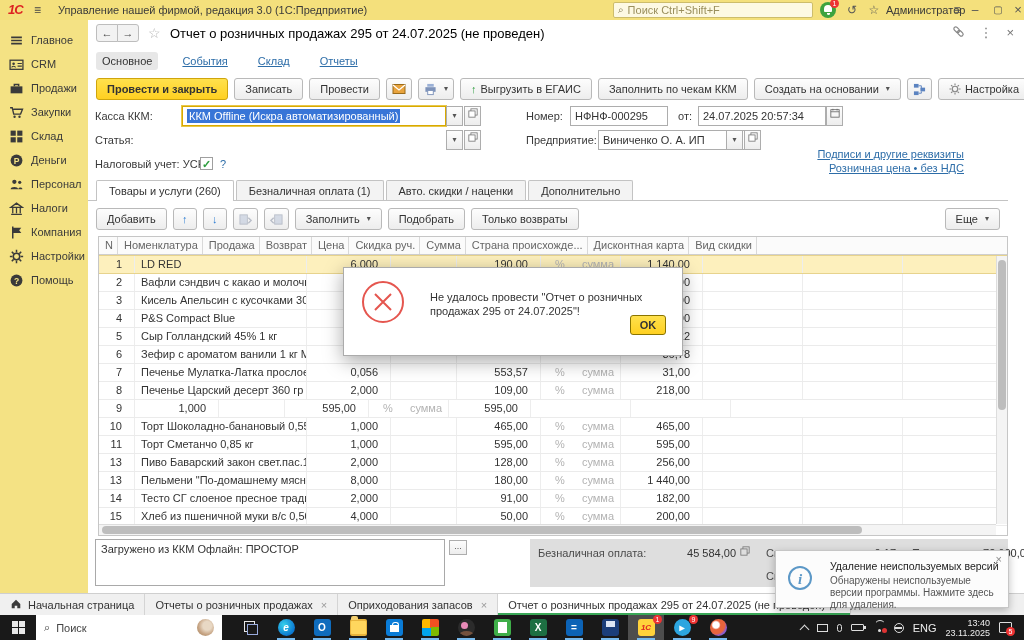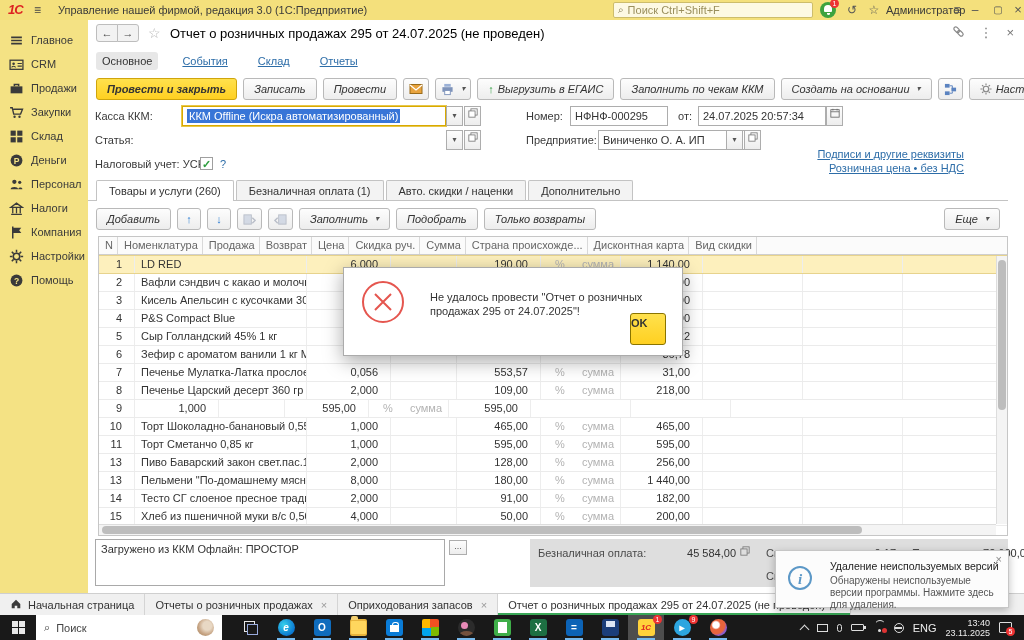--- a/index.html
+++ b/index.html
@@ -55,21 +55,21 @@
 
   .nav-tabs { position:absolute; left:8px; top:30px; height:22px; display:flex; gap:18px; align-items:center; }
   .nav-tab { color:#2d6da8; text-decoration:underline; cursor:pointer; padding:3px 6px; }
   .nav-tab.active { color:#333; text-decoration:none; background:#e7e7e7; border-radius:3px; }
 
   
   .toolbar { position:absolute; left:8px; top:58px; width:920px; height:22px;
     display:flex; gap:6px; align-items:center; }
   .btn { height:22px; background:linear-gradient(#fdfdfd,#ededed); border:1px solid #b9b9b9;
     border-radius:3px; padding:0 10px; line-height:20px; color:#333; cursor:default;
-    display:inline-flex; align-items:center; gap:4px; white-space:nowrap;font-style:italic; }
+    display:inline-flex; align-items:center; gap:4px; white-space:nowrap; }
   .btn.icon-only { padding:0 5px; }
   .btn-yellow { background:linear-gradient(#ffe14d,#ffd021); border:1px solid #cfa50c; font-weight:bold; }
   .caret { font-size:8px; color:#555; margin-left:3px; }
   .green-up { color:#2e9e3f; font-weight:bold; }
   .toolbar .spacer { margin-left:auto; }
 
   
   .frow { position:absolute; left:0; width:936px; height:22px; }
   .flabel { position:absolute; top:4px; color:#3a3a3a; }
   .fld { position:absolute; height:20px; border:1px solid #adadad; background:#fff;
@@ -117,23 +117,23 @@
   .vthumb { position:absolute; left:1px; top:4px; width:8px; height:150px; background:#bdbdbd; border-radius:4px; }
   .hscroll { position:absolute; left:0; bottom:0; height:11px; right:11px; background:#f4f4f4; border-top:1px solid #ddd; }
   .hthumb { position:absolute; left:3px; top:1px; height:8px; width:760px; background:#bdbdbd; border-radius:4px; }
   .grid-more { position:absolute; right:24px; top:188px; }
 
   
   .dialog { position:absolute; left:343px; top:267px; width:340px; height:89px; background:#fff;
     border:1px solid #ababab; box-shadow:0 5px 18px rgba(0,0,0,.35); z-index:50; }
   .dlg-x { position:absolute; left:16px; top:11px; }
   .dlg-text { position:absolute; left:86px; top:22px; width:238px; line-height:14px; color:#333; }
-  .dlg-ok { position:absolute; right:16px; bottom:10px; width:36px; height:32px;
+  .dlg-ok { position:absolute; right:16px; bottom:20px; width:36px; height:20px;
     background:linear-gradient(#ffe14d,#ffd021); border:1px solid #8a7400; border-radius:3px;
-    text-align:left; line-height:18px; font-weight:bold; }
+    text-align:center; line-height:18px; font-weight:bold; }
 
   
   .note-box { position:absolute; left:7px; top:519px; width:350px; height:47px;
     border:1px solid #a9a9a9; background:#fff; padding:3px 5px; }
   .dots-btn { position:absolute; left:361px; top:520px; width:18px; height:15px;
     background:linear-gradient(#fdfdfd,#ededed); border:1px solid #adadad; text-align:center;
     line-height:10px; color:#555; font-size:9px; }
   .totals { position:absolute; left:442px; top:519px; width:478px; height:48px; background:#dedede; }
   .totals span { position:absolute; white-space:nowrap; }
   .t-lab { color:#4a4a4a; }

